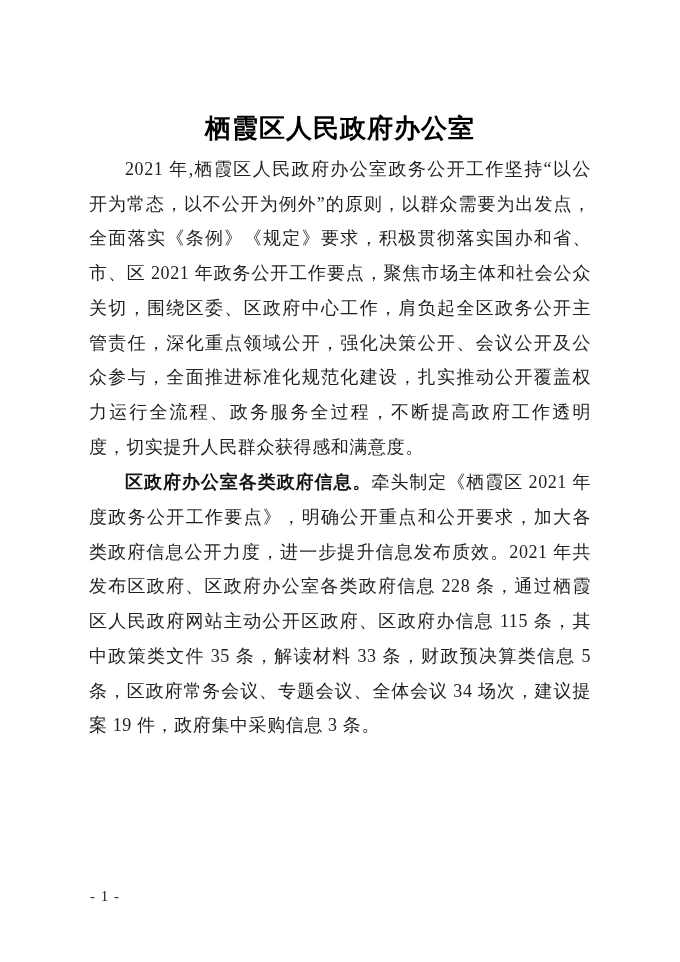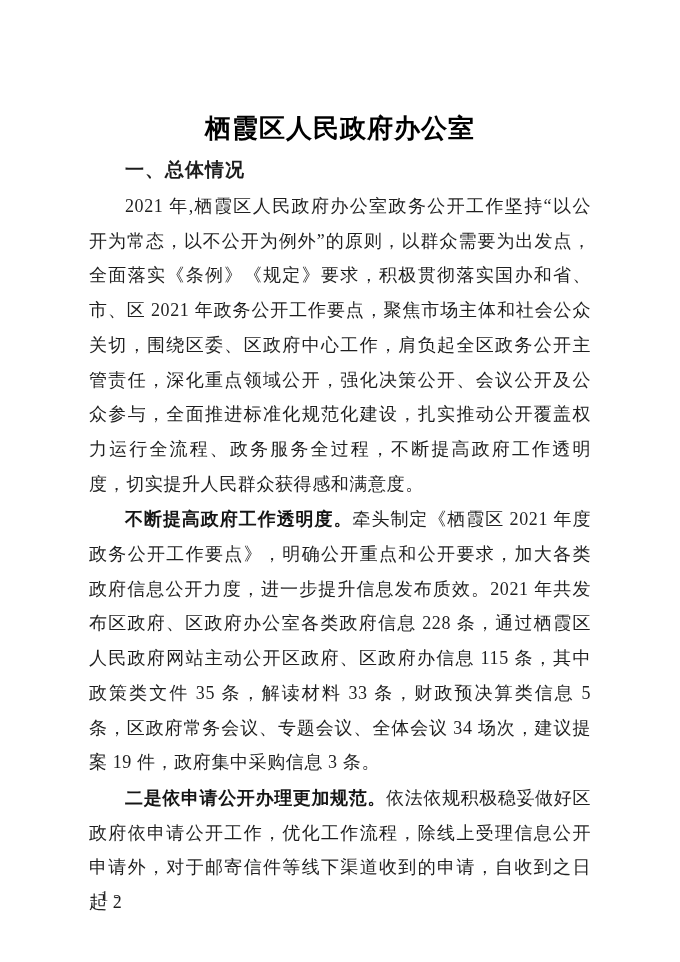--- a/index.html
+++ b/index.html
@@ -73,25 +73,23 @@
 </style>
 </head>
 <body>
 
 <div class="page">
   <div class="content">
     <h1 class="title">
       <span class="tline">栖霞区人民政府办公室</span>
     </h1>
 
-    <h2 class="heading">一、总体情况</h2>
 
     <div class="body">
       <p><b class="lead"></b><span>2021 年,栖霞区人民政府办公室政务公开工作坚持“以公开为常态，以不公开为例外”的原则，以群众需要为出发点，全面落实《条例》《规定》要求，积极贯彻落实国办和省、市、区 2021 年政务公开工作要点，聚焦市场主体和社会公众关切，围绕区委、区政府中心工作，肩负起全区政务公开主管责任，深化重点领域公开，强化决策公开、会议公开及公众参与，全面推进标准化规范化建设，扎实推动公开覆盖权力运行全流程、政务服务全过程，不断提高政府工作透明度，切实提升人民群众获得感和满意度。</span></p>
 
-      <p><b class="lead">不断提高政府工作透明度。</b><span>牵头制定《栖霞区 2021 年度政务公开工作要点》，明确公开重点和公开要求，加大各类政府信息公开力度，进一步提升信息发布质效。2021 年共发布区政府、区政府办公室各类政府信息 228 条，通过栖霞区人民政府网站主动公开区政府、区政府办信息 115 条，其中政策类文件 35 条，解读材料 33 条，财政预决算类信息 5 条，区政府常务会议、专题会议、全体会议 34 场次，建议提案 19 件，政府集中采购信息 3 条。</span></p>
+      <p><b class="lead">区政府办公室各类政府信息。</b><span>牵头制定《栖霞区 2021 年度政务公开工作要点》，明确公开重点和公开要求，加大各类政府信息公开力度，进一步提升信息发布质效。2021 年共发布区政府、区政府办公室各类政府信息 228 条，通过栖霞区人民政府网站主动公开区政府、区政府办信息 115 条，其中政策类文件 35 条，解读材料 33 条，财政预决算类信息 5 条，区政府常务会议、专题会议、全体会议 34 场次，建议提案 19 件，政府集中采购信息 3 条。</span></p>
 
-      <p><b class="lead">二是依申请公开办理更加规范。</b><span>依法依规积极稳妥做好区政府依申请公开工作，优化工作流程，除线上受理信息公开申请外，对于邮寄信件等线下渠道收到的申请，自收到之日起 2</span></p>
     </div>
   </div>
 
   <div class="footer">- 1 -</div>
 </div>
 
 </body></html>

